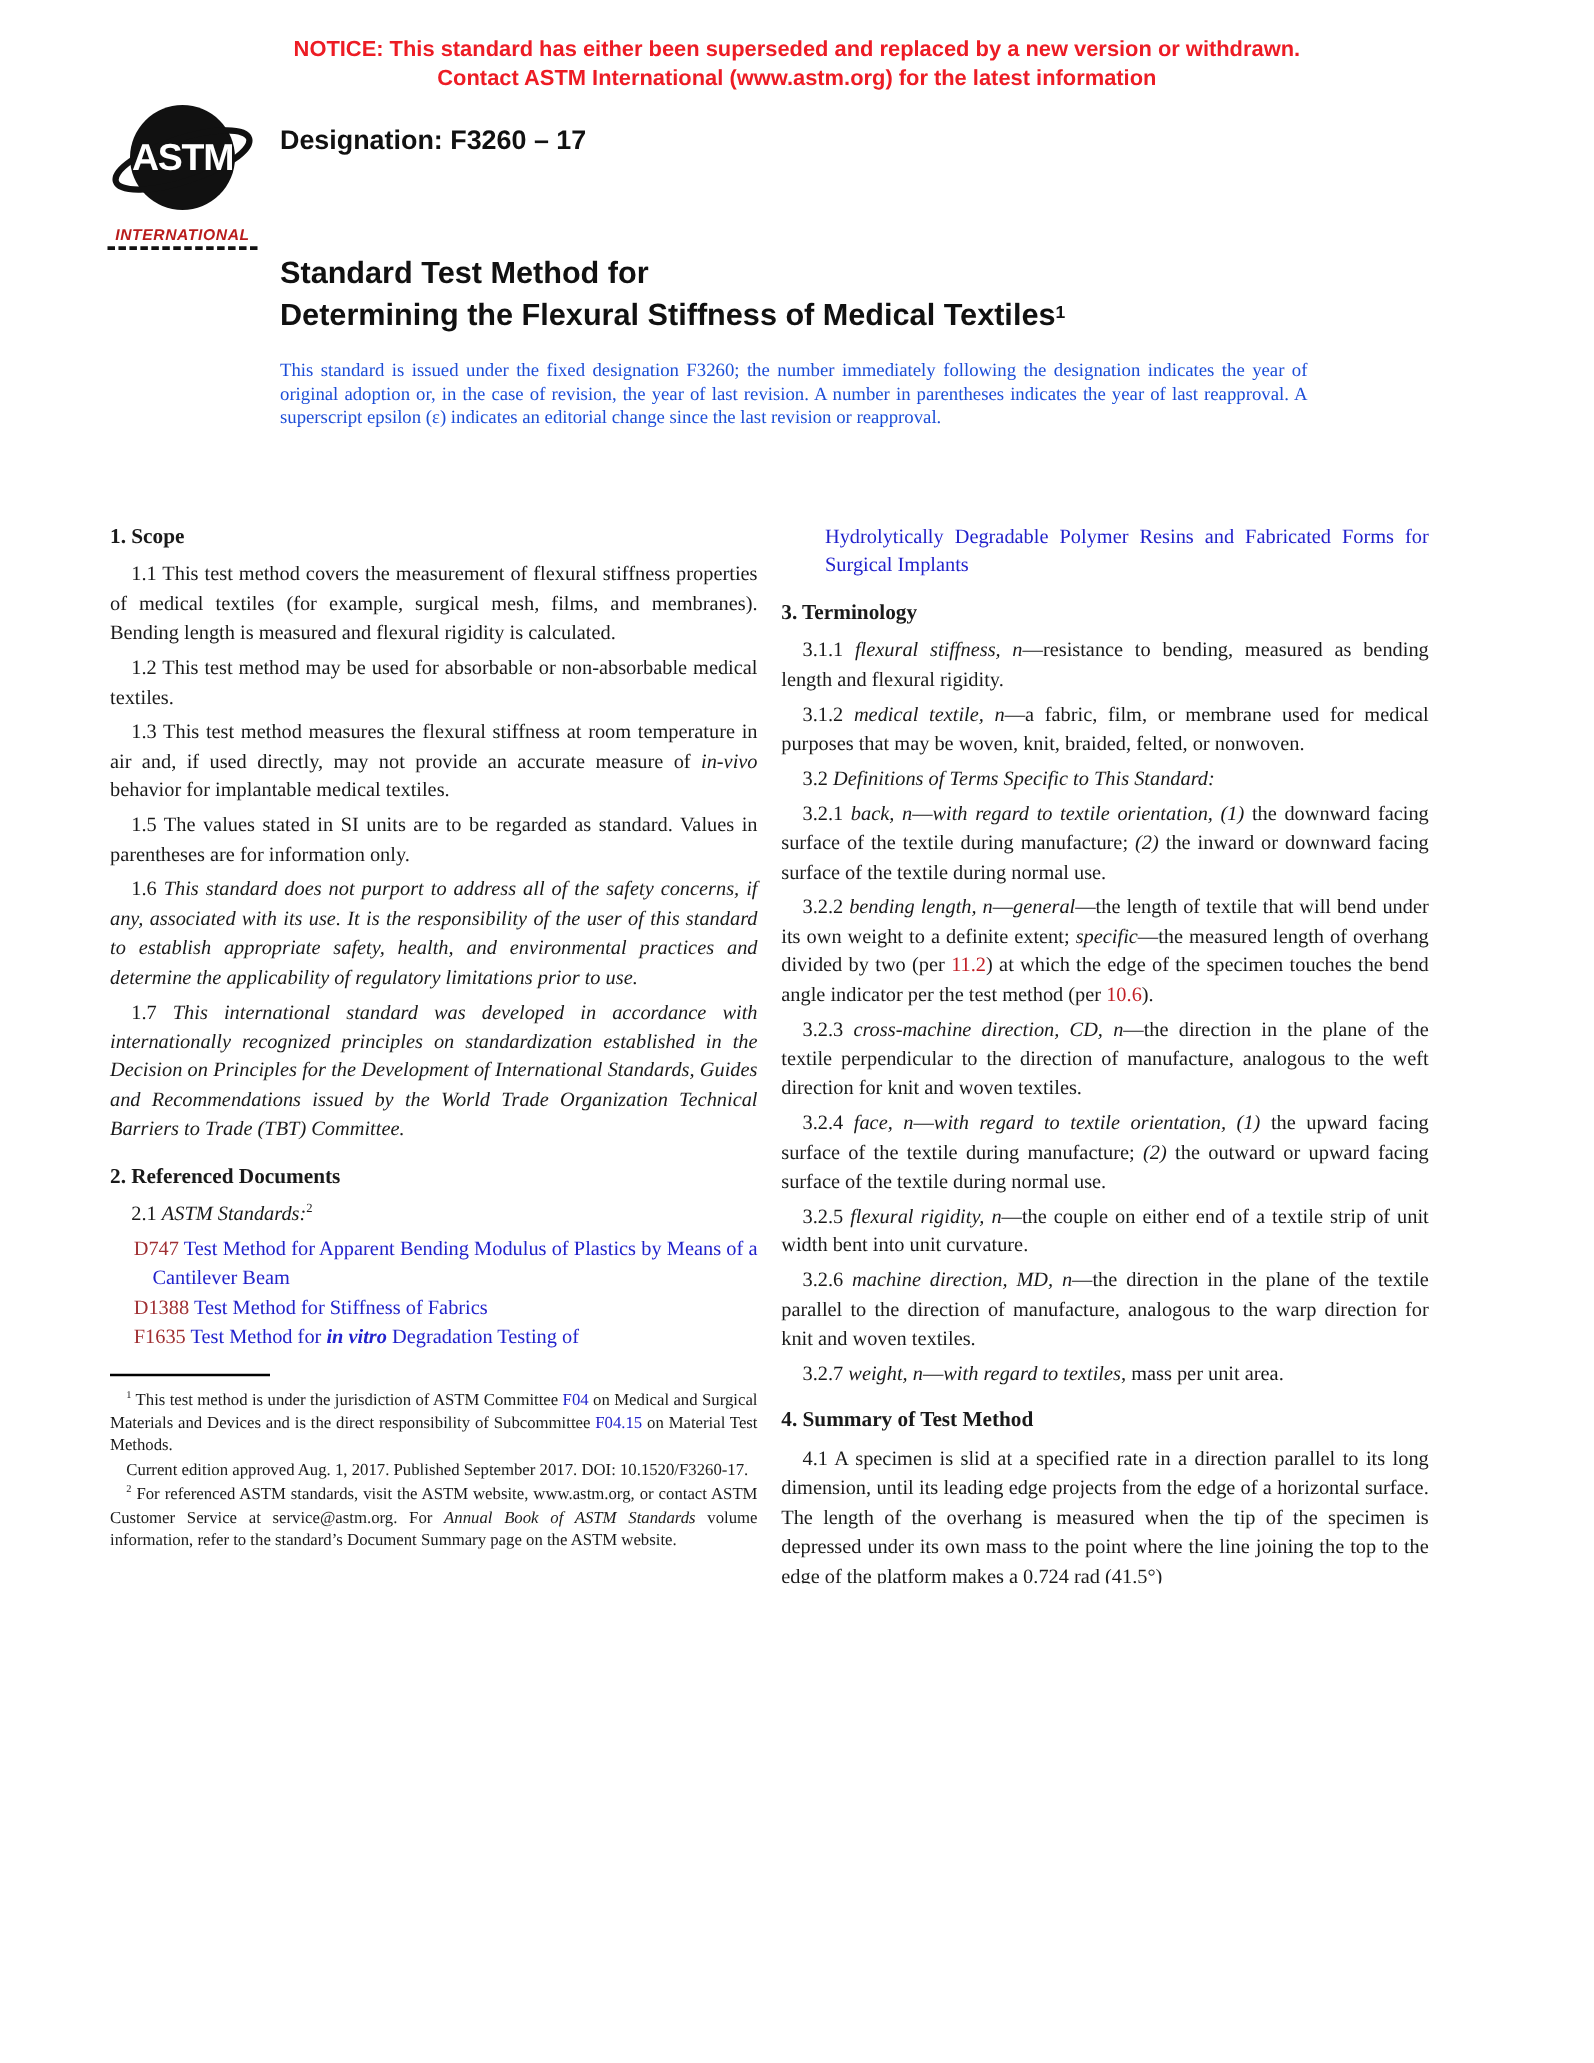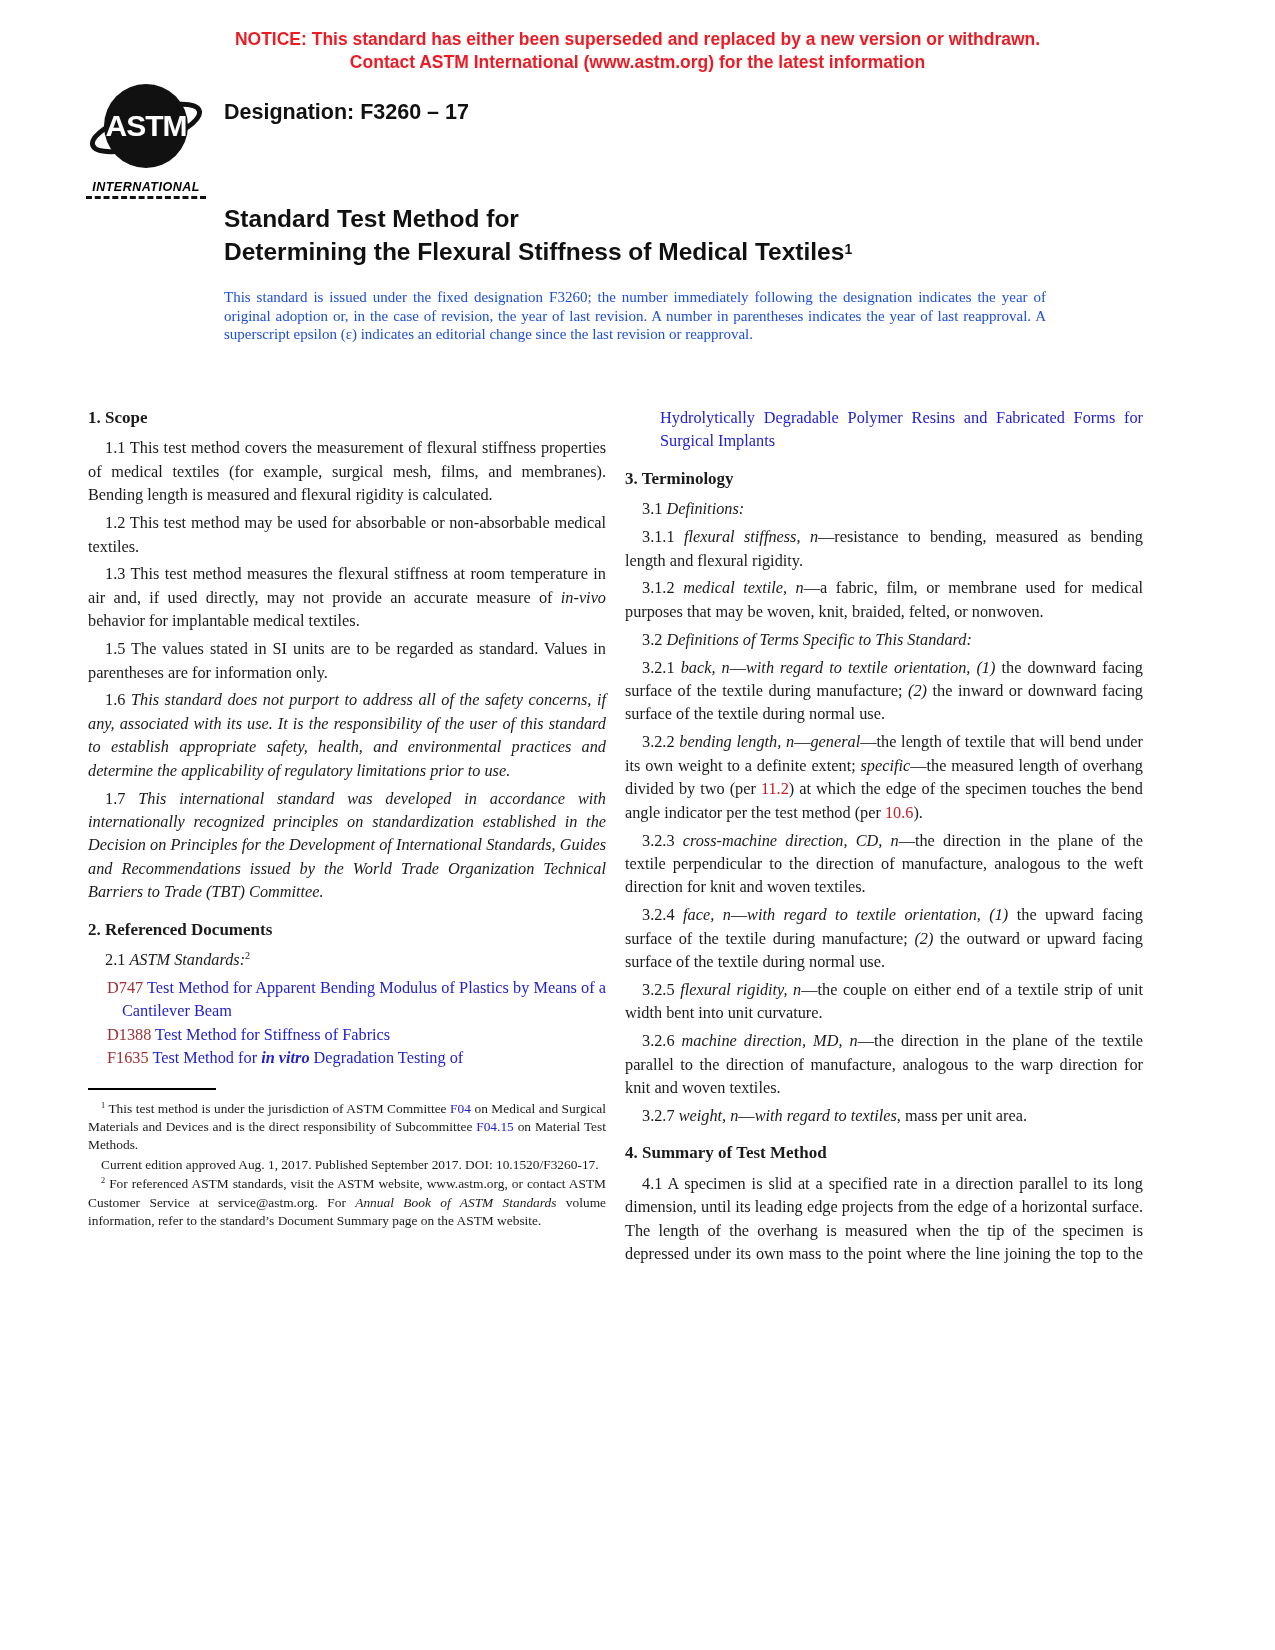--- a/index.html
+++ b/index.html
@@ -7,37 +7,37 @@
         font-family:"Liberation Serif","DejaVu Serif",serif;color:#1a1a1a;}
 
   
   .notice{position:absolute;top:28px;left:0;width:100%;text-align:center;
           font-family:"Liberation Sans","DejaVu Sans",sans-serif;font-weight:bold;
           font-size:17.5px;line-height:23px;color:var(--notice-red,#ED1C24);}
 
   
   .logo{position:absolute;left:86px;top:76px;width:120px;text-align:center;}
   .logo-sub{font-family:"Liberation Sans","DejaVu Sans",sans-serif;font-style:italic;font-weight:bold;
-            font-size:12.5px;letter-spacing:.5px;color:#000000;border-bottom:3px dashed #111;
+            font-size:12.5px;letter-spacing:.5px;color:#b91c1c;border-bottom:3px dashed #111;
             padding-bottom:2px;margin-top:-4px;}
 
   .designation{position:absolute;left:224px;top:100px;
                font-family:"Liberation Sans","DejaVu Sans",sans-serif;font-weight:bold;
                font-size:21.5px;color:#111;}
 
   .title{position:absolute;left:224px;top:203px;width:880px;
          font-family:"Liberation Sans","DejaVu Sans",sans-serif;font-weight:bold;
          font-size:24.5px;line-height:31px;color:#111;}
   .title .sup-t{font-size:14px;vertical-align:6px;}
 
   .issuance{position:absolute;left:224px;top:288px;width:822px;
             font-size:15px;line-height:18.6px;text-align:justify;color:#1d4ed8;}
 
   
-  .col{position:absolute;top:400px;width:518px;}
+  .col{position:absolute;top:411px;width:518px;}
   .col-left{left:88px;}
   .col-right{left:625px;}
 
   .block{text-align:justify;font-size:16.3px;line-height:23.4px;}
   .heading{font-weight:bold;font-size:17px;margin:14px 0 7px 0;text-align:left;}
   .col .heading:first-child{margin-top:6px;}
   .para{margin:4.5px 0;text-indent:17px;}
   .ref{margin:0;padding-left:34px;text-indent:-15px;}
   .refcont{margin:6px 0 4px 35px;text-indent:0;}
   .fnrule{border-top:2px solid #000;width:128px;margin:18px 0 10px 0;}
@@ -99,21 +99,20 @@
       <div class="block ref"><span class="desig">D1388</span><span class="blue"> Test Method for Stiffness of Fabrics</span></div>
       <div class="block ref"><span class="desig">F1635</span><span class="blue"> Test Method for </span><span class="blue bi">in vitro</span><span class="blue"> Degradation Testing of</span></div>
       <div class="block fnrule"></div>
       <div class="block footnote"><span class="sup">1</span><span> This test method is under the jurisdiction of ASTM Committee </span><span class="blue">F04</span><span> on Medical and Surgical Materials and Devices and is the direct responsibility of Subcommittee </span><span class="blue">F04.15</span><span> on Material Test Methods.</span></div>
       <div class="block footnote"><span>Current edition approved Aug. 1, 2017. Published September 2017. DOI: 10.1520/F3260-17.</span></div>
       <div class="block footnote"><span class="sup">2</span><span> For referenced ASTM standards, visit the ASTM website, www.astm.org, or contact ASTM Customer Service at service@astm.org. For </span><span class="i">Annual Book of ASTM Standards</span><span> volume information, refer to the standard’s Document Summary page on the ASTM website.</span></div>
     </div>
   <div class="col col-right" id="col-right">
       <div class="block refcont"><span class="blue">Hydrolytically Degradable Polymer Resins and Fabricated Forms for Surgical Implants</span></div>
       <div class="block heading"><span>3. Terminology</span></div>
-      <div class="block para"><span>3.1 </span><span class="i">Definitions:</span></div>
       <div class="block para"><span>3.1.1 </span><span class="i">flexural stiffness, n</span><span>—resistance to bending, measured as bending length and flexural rigidity.</span></div>
       <div class="block para"><span>3.1.2 </span><span class="i">medical textile, n</span><span>—a fabric, film, or membrane used for medical purposes that may be woven, knit, braided, felted, or nonwoven.</span></div>
       <div class="block para"><span>3.2 </span><span class="i">Definitions of Terms Specific to This Standard:</span></div>
       <div class="block para"><span>3.2.1 </span><span class="i">back, n</span><span>—</span><span class="i">with regard to textile orientation, (1)</span><span> the downward facing surface of the textile during manufacture; </span><span class="i">(2)</span><span> the inward or downward facing surface of the textile during normal use.</span></div>
       <div class="block para"><span>3.2.2 </span><span class="i">bending length, n</span><span>—</span><span class="i">general</span><span>—the length of textile that will bend under its own weight to a definite extent; </span><span class="i">specific</span><span>—the measured length of overhang divided by two (per </span><span class="redlink">11.2</span><span>) at which the edge of the specimen touches the bend angle indicator per the test method (per </span><span class="redlink">10.6</span><span>).</span></div>
       <div class="block para"><span>3.2.3 </span><span class="i">cross-machine direction, CD, n</span><span>—the direction in the plane of the textile perpendicular to the direction of manufacture, analogous to the weft direction for knit and woven textiles.</span></div>
       <div class="block para"><span>3.2.4 </span><span class="i">face, n</span><span>—</span><span class="i">with regard to textile orientation, (1)</span><span> the upward facing surface of the textile during manufacture; </span><span class="i">(2)</span><span> the outward or upward facing surface of the textile during normal use.</span></div>
       <div class="block para"><span>3.2.5 </span><span class="i">flexural rigidity, n</span><span>—the couple on either end of a textile strip of unit width bent into unit curvature.</span></div>
       <div class="block para"><span>3.2.6 </span><span class="i">machine direction, MD, n</span><span>—the direction in the plane of the textile parallel to the direction of manufacture, analogous to the warp direction for knit and woven textiles.</span></div>
       <div class="block para"><span>3.2.7 </span><span class="i">weight, n</span><span>—</span><span class="i">with regard to textiles</span><span>, mass per unit area.</span></div>

